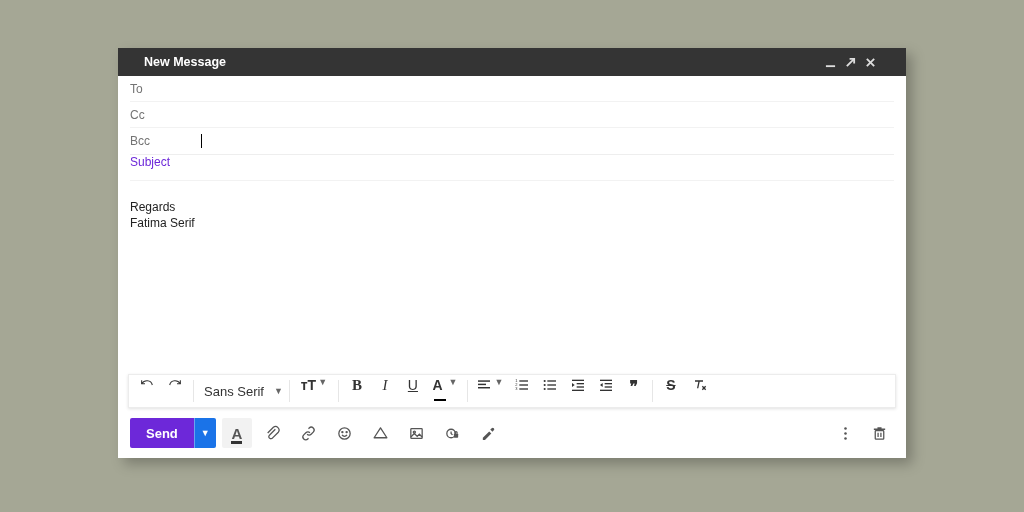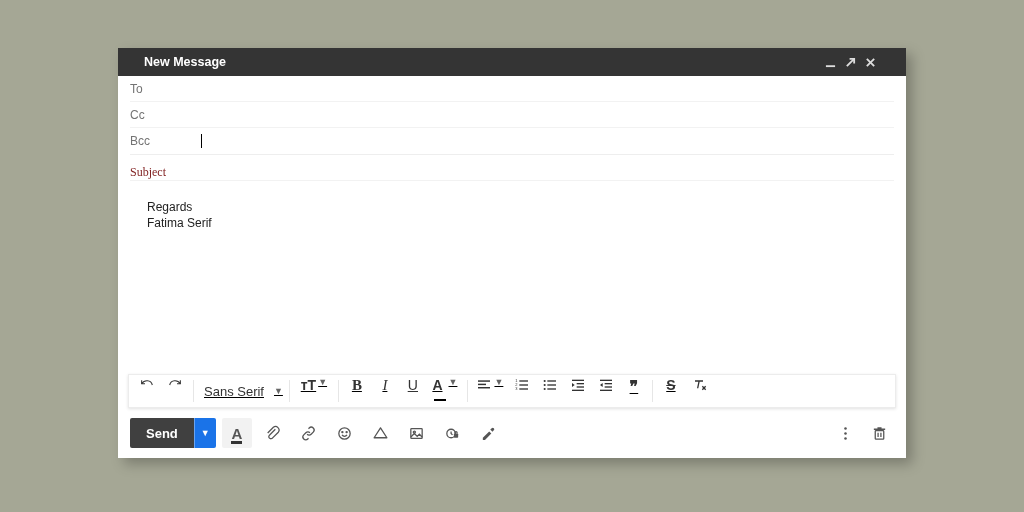--- a/index.html
+++ b/index.html
@@ -44,34 +44,33 @@
     height: 26px;
     border-bottom: 1px solid #f2f2f2;
     font-size: 12px;
   }
   .field-row .label { color: #737373; margin-right: 6px; }
   .cursor {
     width: 1px; height: 14px; background: #000;
     display: inline-block;
   }
   .subject-row {
-    display: flex; align-items: flex-end;
+    display: flex; align-items: flex-start;
     height: 26px;
     border-bottom: 1px solid #f2f2f2;
-    color: #7f1d1d; font-size: 12px; font-family: Liberation Serif, serif;
+    color: #6d28d9; font-size: 12px;
   }
   .body-area {
     flex: 1;
-    padding: 18px 12px 4px 29px;
+    padding: 18px 12px 4px 12px;
     font-size: 12px; color: #222;
     line-height: 1.35;
   }
   .toolbar-wrap {
     padding: 0 10px;
-    text-decoration: underline;
   }
   .format-toolbar {
     height: 34px;
     display: flex; align-items: center;
     border: 1px solid #ececec;
     box-shadow: 0 1px 3px rgba(0,0,0,0.12);
     gap: 0;
     padding: 0 4px;
     color: #333;
   }
@@ -100,21 +99,21 @@
   .strike { text-decoration: line-through; font-weight: 600; font-size: 14px; }
 
   .bottom-row {
     height: 50px;
     display: flex; align-items: center;
     padding: 0 12px;
     gap: 6px;
   }
   .send-group { display: flex; }
   .send-btn {
-    background: #404040; color: #fff;
+    background: #6d28d9; color: #fff;
     border: none; height: 30px;
     padding: 0 16px; font-size: 13px; font-weight: bold;
     border-radius: 2px 0 0 2px;
     cursor: pointer;
   }
   .send-dd {
     background: #1a73e8; color: #fff;
     width: 22px; height: 30px;
     display: flex; align-items: center; justify-content: center;
     border-left: 1px solid rgba(255,255,255,0.35);

